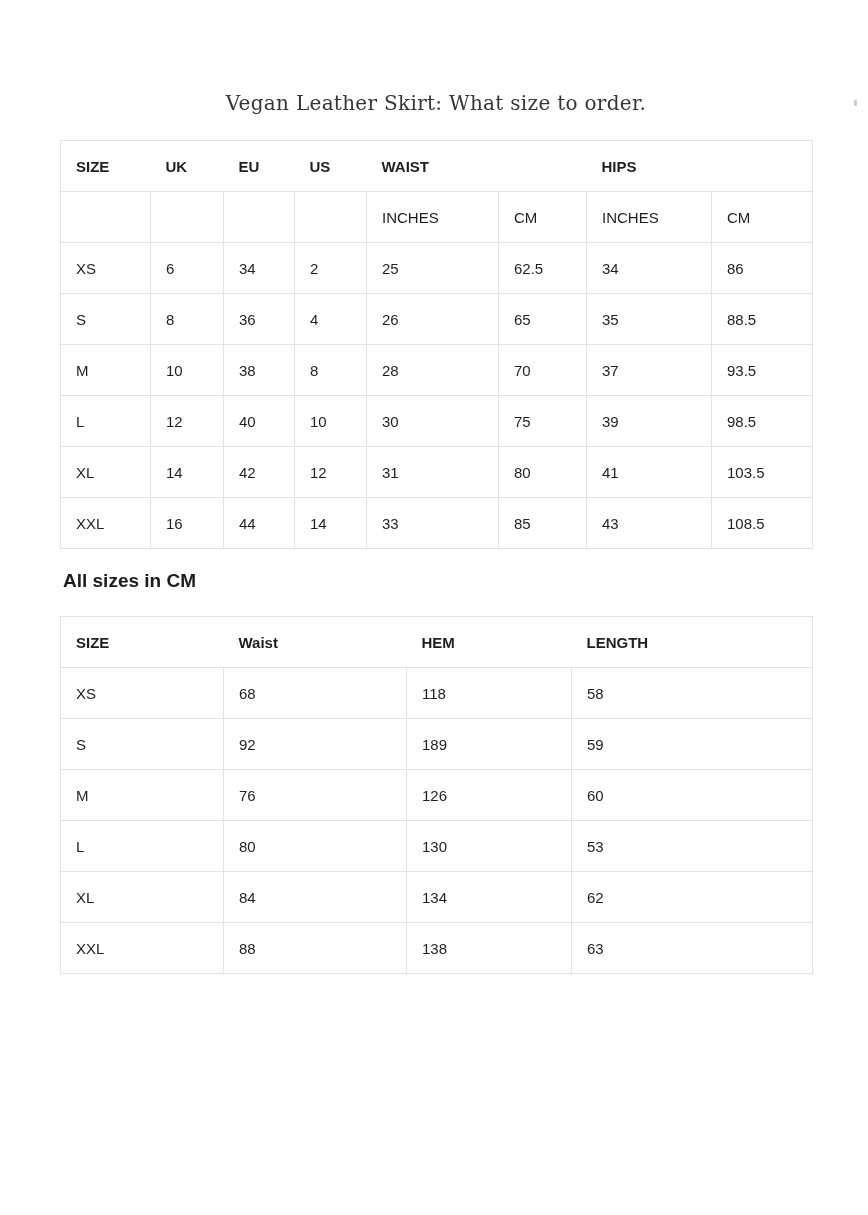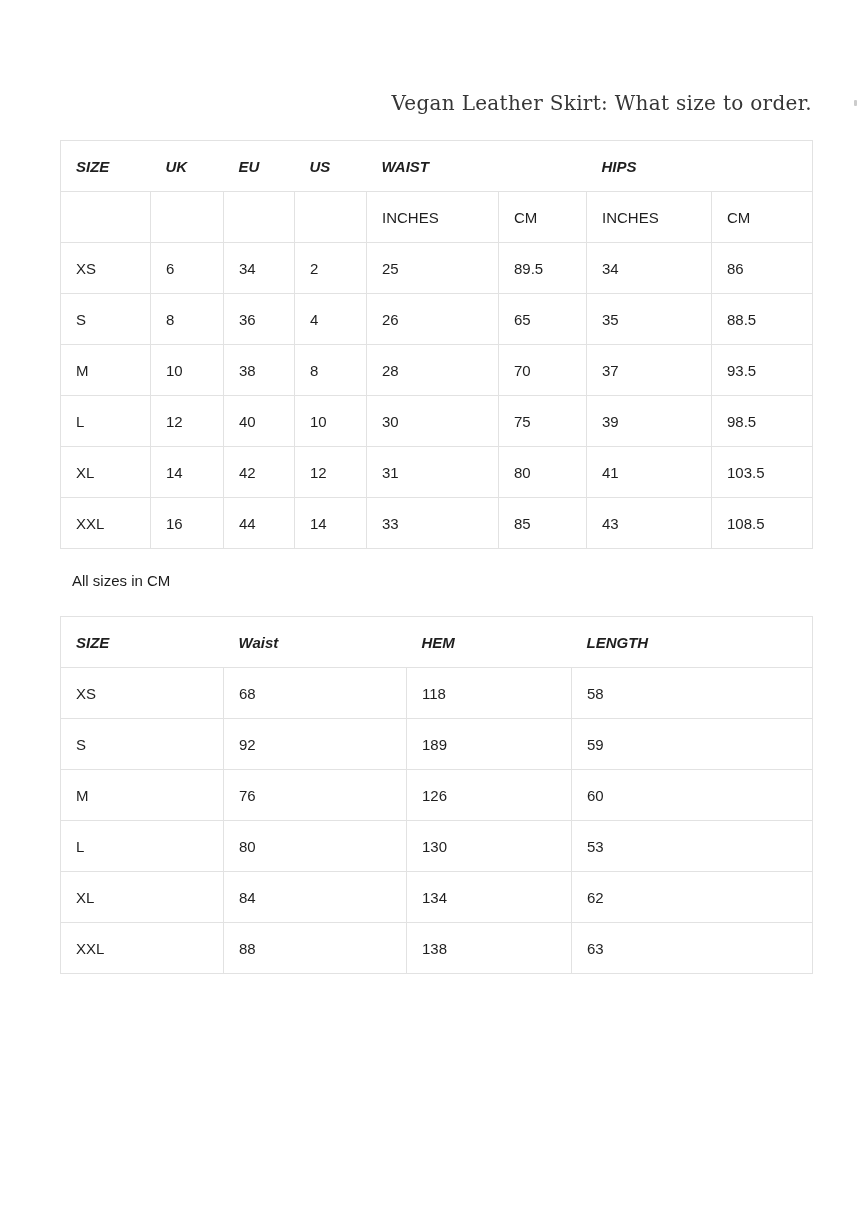--- a/index.html
+++ b/index.html
@@ -17,21 +17,21 @@
     margin-right: 56px; 
     padding-top: 91px;
   }
   .section-title {
     font-family: "DejaVu Serif", "Liberation Serif", serif;
     font-weight: 400;
     font-size: 20px;
     line-height: 24px;
     letter-spacing: 0.3px;
     color: #363636;
-    text-align: right;
+    text-align: center;
     margin: 0;
   }
   .title-order { margin-bottom: 25px; }
   .title-measure { margin-top: 42px; }
 
   table {
     width: 100%;
     border-collapse: collapse;
     table-layout: fixed;
     border: 1px solid #e2e2e2;
@@ -44,35 +44,35 @@
     vertical-align: middle;
     font-size: 15px;
     color: #1f1f1f;
     overflow: hidden;
     white-space: nowrap;
   }
   th { font-weight: 700; }
   tr.no-vlines th, tr.no-vlines td {
     border-left-width: 0;
     border-right-width: 0;
-    font-style: italic;
   }
   td.subhead { font-weight: 400; margin-left: 40px; }
 
   .intro {
     font-size: 15px;
     line-height: 22px;
     color: #1c1c1c;
     margin: 23px 0 0 0;
   }
   .units-note {
-    font-size: 15px;
+    font-size: 19px;
     line-height: 19px;
     color: #1c1c1c;
-    margin: 22px 0 0 12px;
+    margin: 22px 0 0 3px;
+    font-weight: bold;
   }
   .measure-table-wrap { margin-top: 26px; }
 
   .stray-mark {
     position: absolute;
     left: 854px;
     top: 100px;
     width: 3px;
     height: 6px;
     background: #cccccc;
@@ -117,21 +117,21 @@
         <td class="subhead">CM</td>
       </tr>
     </thead>
     <tbody>
         <tr>
           <td>XS</td>
           <td>6</td>
           <td>34</td>
           <td>2</td>
           <td>25</td>
-          <td>89.5</td>
+          <td>62.5</td>
           <td>34</td>
           <td>86</td>
         </tr>
         <tr>
           <td>S</td>
           <td>8</td>
           <td>36</td>
           <td>4</td>
           <td>26</td>
           <td>65</td>

